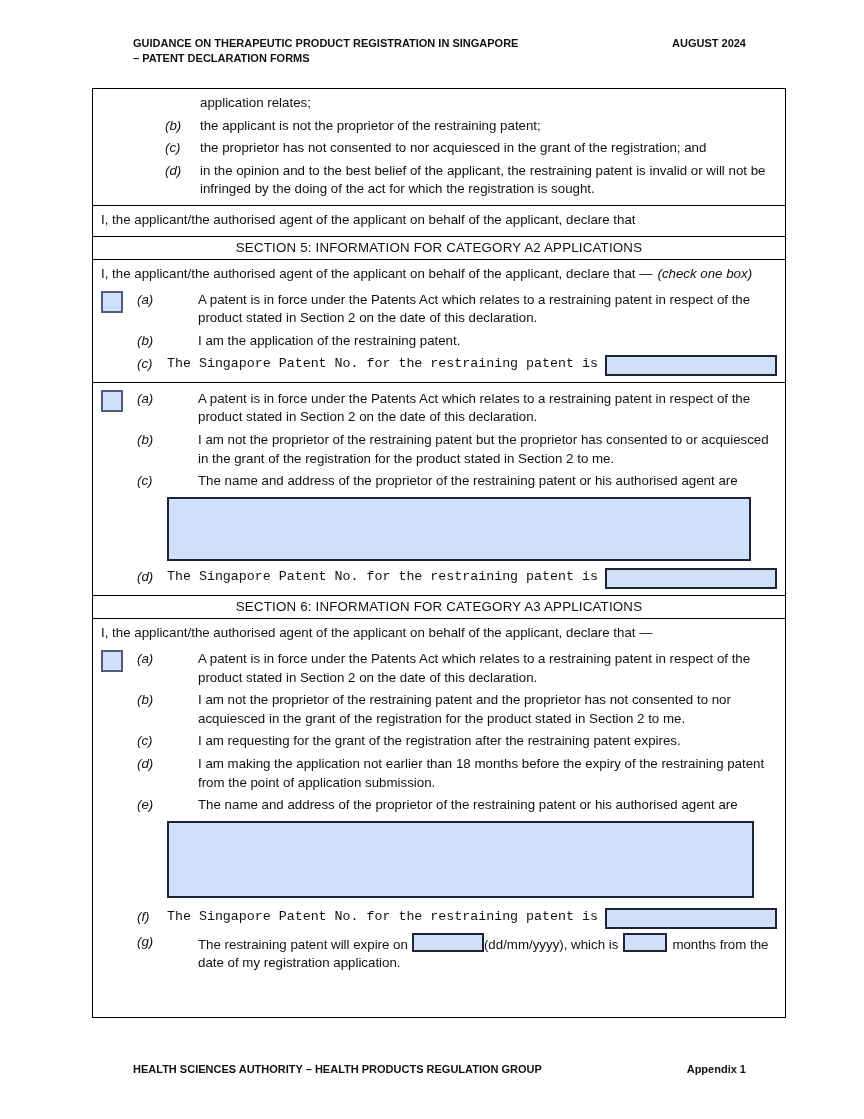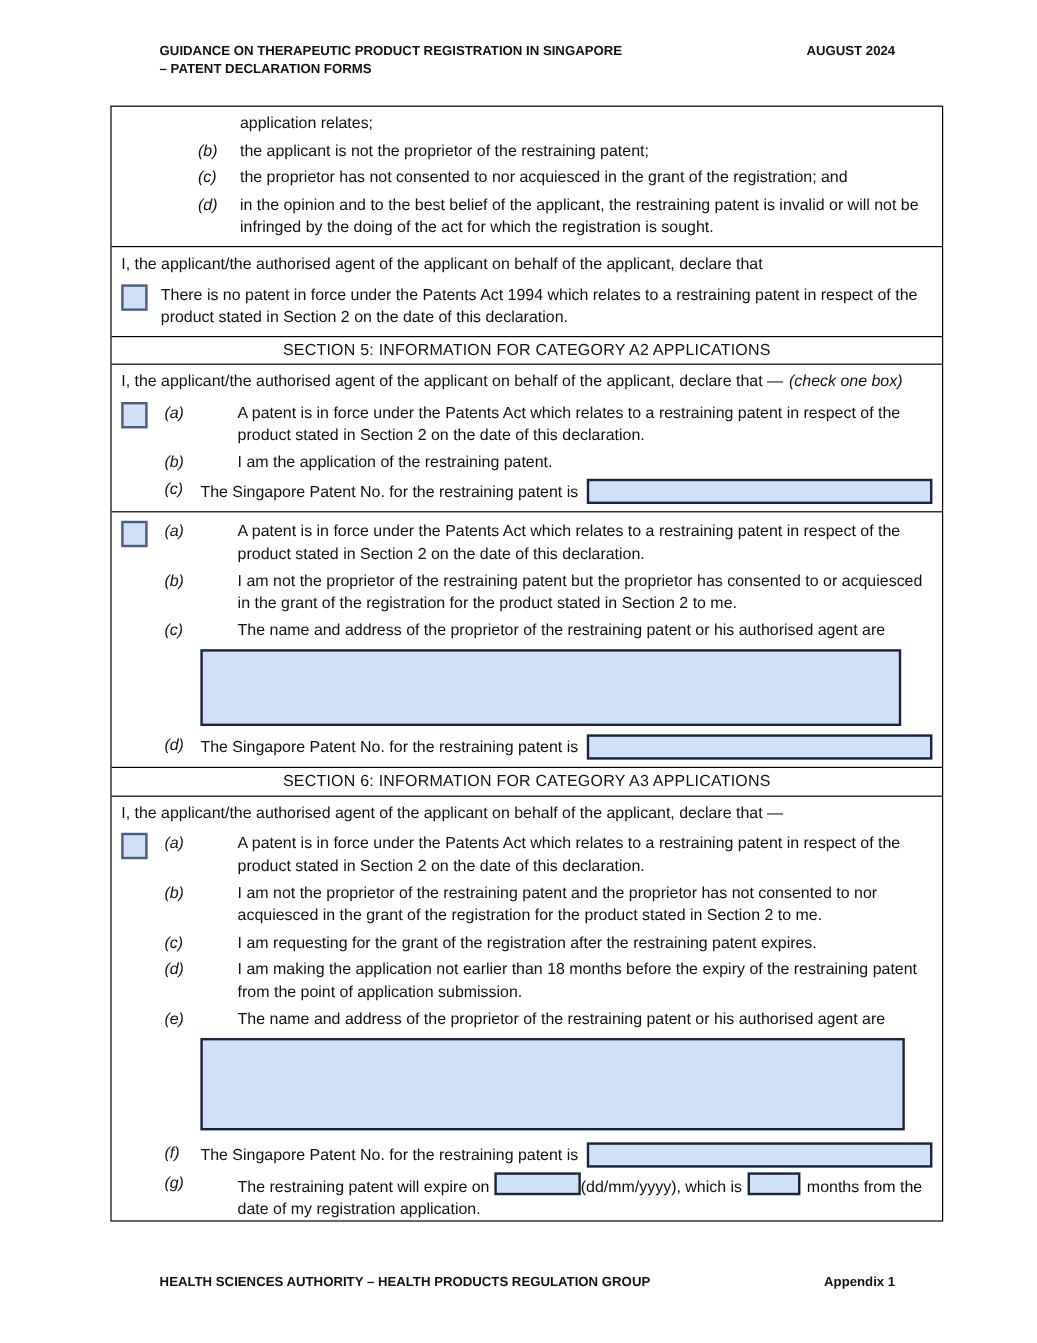--- a/index.html
+++ b/index.html
@@ -50,21 +50,21 @@
   .decl-text{flex:1;padding-right:4px;}
 
   
   .option{display:flex;margin-top:7px;}
   .opt-check-col{flex:0 0 36px;}
   .opt-items{flex:1;min-width:0;}
   .fitem{display:flex;margin-top:4px;}
   .fitem:first-child{margin-top:0;}
   .fmarker{flex:0 0 30px;font-style:italic;}
   .ftext{flex:1;padding-right:2px;margin-left:31px;}
-  .field-line{display:flex;align-items:flex-end;flex:1;}
+  .field-line{display:flex;align-items:flex-start;flex:1;font-family:Liberation Mono, monospace;}
   .field-label{white-space:nowrap;}
   .input-field{
     flex:1;height:21px;background:var(--field-fill);
     border:2px solid var(--field-border);margin-left:7px;cursor:text;
   }
   .textarea-field{
     background:var(--field-fill);border:2px solid var(--field-border);
     margin:6px 26px 2px 30px;height:64px;cursor:text;
   }
   .textarea-field.tall{height:77px;margin-right:23px;margin-bottom:10px;}
@@ -103,24 +103,20 @@
         <span class="cont-text">the proprietor has not consented to nor acquiesced in the grant of the registration; and</span>
       </div>
       <div class="cont-item">
         <span class="cont-marker">(d)</span>
         <span class="cont-text">in the opinion and to the best belief of the applicant, the restraining patent is invalid or will not be infringed by the doing of the act for which the registration is sought.</span>
       </div>
     </div>
 
     <div class="cell">
       <div class="intro">I, the applicant/the authorised agent of the applicant on behalf of the applicant, declare that</div>
-      <div class="decl-row">
-        <div class="checkbox"></div>
-        <div class="decl-text">There is no patent in force under the Patents Act 1994 which relates to a restraining patent in respect of the product stated in Section 2 on the date of this declaration.</div>
-      </div>
     </div>
 
     <div class="cell heading-cell">
       <span>SECTION 5: INFORMATION FOR CATEGORY A2 APPLICATIONS</span>
     </div>
 
     <div class="cell">
       <div class="intro">
         <span>I, the applicant/the authorised agent of the applicant on behalf of the applicant, declare that —</span><span class="note-italic">(check one box)</span>
       </div>

